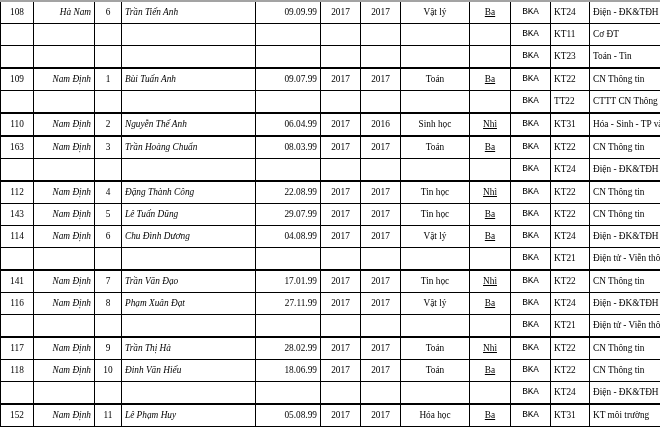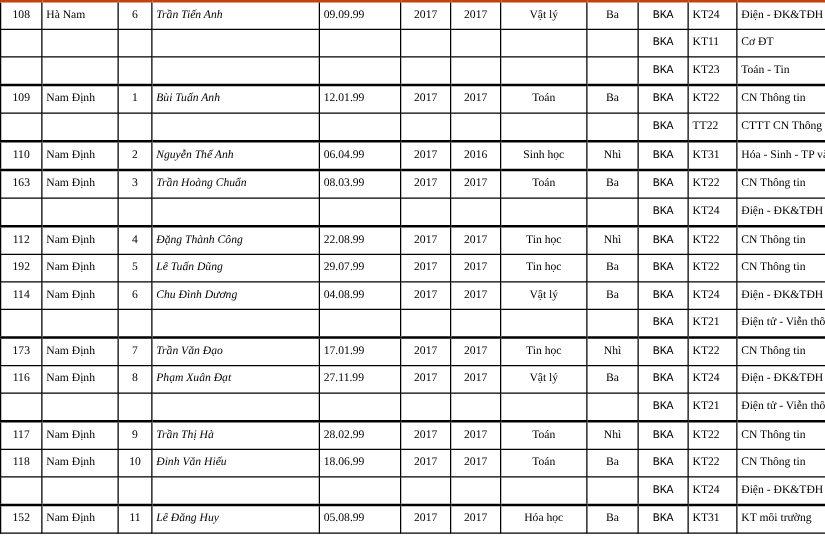--- a/index.html
+++ b/index.html
@@ -29,34 +29,34 @@
     font-size: 9.3px;
     line-height: 1.1;
     padding: 0 3px;
     height: 21px;
     vertical-align: middle;
     white-space: nowrap;
     overflow: hidden;
   }
   
   .c-stt   { width: 26px;  text-align: center; }
-  .c-prov  { width: 54px;  text-align: left; }
+  .c-prov  { width: 54px;  text-align: right; font-style: italic; }
   .c-no    { width: 20px;  text-align: center; }
   .c-name  { width: 127px; text-align: left; padding-left: 7px; font-style: italic; }
-  .c-dob   { width: 58px;  text-align: left; }
+  .c-dob   { width: 58px;  text-align: right; }
   .c-y1    { width: 33px;  text-align: center; }
   .c-y2    { width: 33px;  text-align: center; }
   .c-sub   { width: 62px;  text-align: center; padding-left: 7px; }
-  .c-prize { width: 34px;  text-align: center; }
+  .c-prize { width: 34px;  text-align: center; text-decoration: underline; }
   .c-uni   { width: 33px;  text-align: center; font-family: Liberation Mono, monospace; }
   .c-code  { width: 32px;  text-align: left; }
   .c-major { width: 100px; text-align: left; padding-left: 5px; }
 
   
-  tr.grp-top td { border-top: 2px solid #c2410c; }
+  tr.grp-top td { border-top: 2px solid #a3a3a3; }
   tr.grp-bottom td { border-bottom: 2px solid #000000; }
 </style>
 </head>
 <body>
 
 <div id="sheet">
   <table class="grid">
     <tbody id="table-body">
         <tr class="grp-top">
           <td class="c-stt">108</td>
@@ -98,21 +98,21 @@
           <td class="c-prize"></td>
           <td class="c-uni">BKA</td>
           <td class="c-code">KT23</td>
           <td class="c-major">Toán - Tin</td>
         </tr>
         <tr class="grp-top">
           <td class="c-stt">109</td>
           <td class="c-prov">Nam Định</td>
           <td class="c-no">1</td>
           <td class="c-name">Bùi Tuấn Anh</td>
-          <td class="c-dob">12.01.99</td>
+          <td class="c-dob">09.07.99</td>
           <td class="c-y1">2017</td>
           <td class="c-y2">2017</td>
           <td class="c-sub">Toán</td>
           <td class="c-prize">Ba</td>
           <td class="c-uni">BKA</td>
           <td class="c-code">KT22</td>
           <td class="c-major">CN Thông tin</td>
         </tr>
         <tr class="grp-bottom">
           <td class="c-stt"></td>
@@ -178,21 +178,21 @@
           <td class="c-dob">22.08.99</td>
           <td class="c-y1">2017</td>
           <td class="c-y2">2017</td>
           <td class="c-sub">Tin học</td>
           <td class="c-prize">Nhì</td>
           <td class="c-uni">BKA</td>
           <td class="c-code">KT22</td>
           <td class="c-major">CN Thông tin</td>
         </tr>
         <tr>
-          <td class="c-stt">192</td>
+          <td class="c-stt">143</td>
           <td class="c-prov">Nam Định</td>
           <td class="c-no">5</td>
           <td class="c-name">Lê Tuấn Dũng</td>
           <td class="c-dob">29.07.99</td>
           <td class="c-y1">2017</td>
           <td class="c-y2">2017</td>
           <td class="c-sub">Tin học</td>
           <td class="c-prize">Ba</td>
           <td class="c-uni">BKA</td>
           <td class="c-code">KT22</td>
@@ -220,21 +220,21 @@
           <td class="c-dob"></td>
           <td class="c-y1"></td>
           <td class="c-y2"></td>
           <td class="c-sub"></td>
           <td class="c-prize"></td>
           <td class="c-uni">BKA</td>
           <td class="c-code">KT21</td>
           <td class="c-major">Điện tử - Viễn thông</td>
         </tr>
         <tr class="grp-top">
-          <td class="c-stt">173</td>
+          <td class="c-stt">141</td>
           <td class="c-prov">Nam Định</td>
           <td class="c-no">7</td>
           <td class="c-name">Trần Văn Đạo</td>
           <td class="c-dob">17.01.99</td>
           <td class="c-y1">2017</td>
           <td class="c-y2">2017</td>
           <td class="c-sub">Tin học</td>
           <td class="c-prize">Nhì</td>
           <td class="c-uni">BKA</td>
           <td class="c-code">KT22</td>
@@ -307,21 +307,21 @@
           <td class="c-sub"></td>
           <td class="c-prize"></td>
           <td class="c-uni">BKA</td>
           <td class="c-code">KT24</td>
           <td class="c-major">Điện - ĐK&amp;TĐH</td>
         </tr>
         <tr>
           <td class="c-stt">152</td>
           <td class="c-prov">Nam Định</td>
           <td class="c-no">11</td>
-          <td class="c-name">Lê Đăng Huy</td>
+          <td class="c-name">Lê Phạm Huy</td>
           <td class="c-dob">05.08.99</td>
           <td class="c-y1">2017</td>
           <td class="c-y2">2017</td>
           <td class="c-sub">Hóa học</td>
           <td class="c-prize">Ba</td>
           <td class="c-uni">BKA</td>
           <td class="c-code">KT31</td>
           <td class="c-major">KT môi trường</td>
         </tr>
       </tbody>

